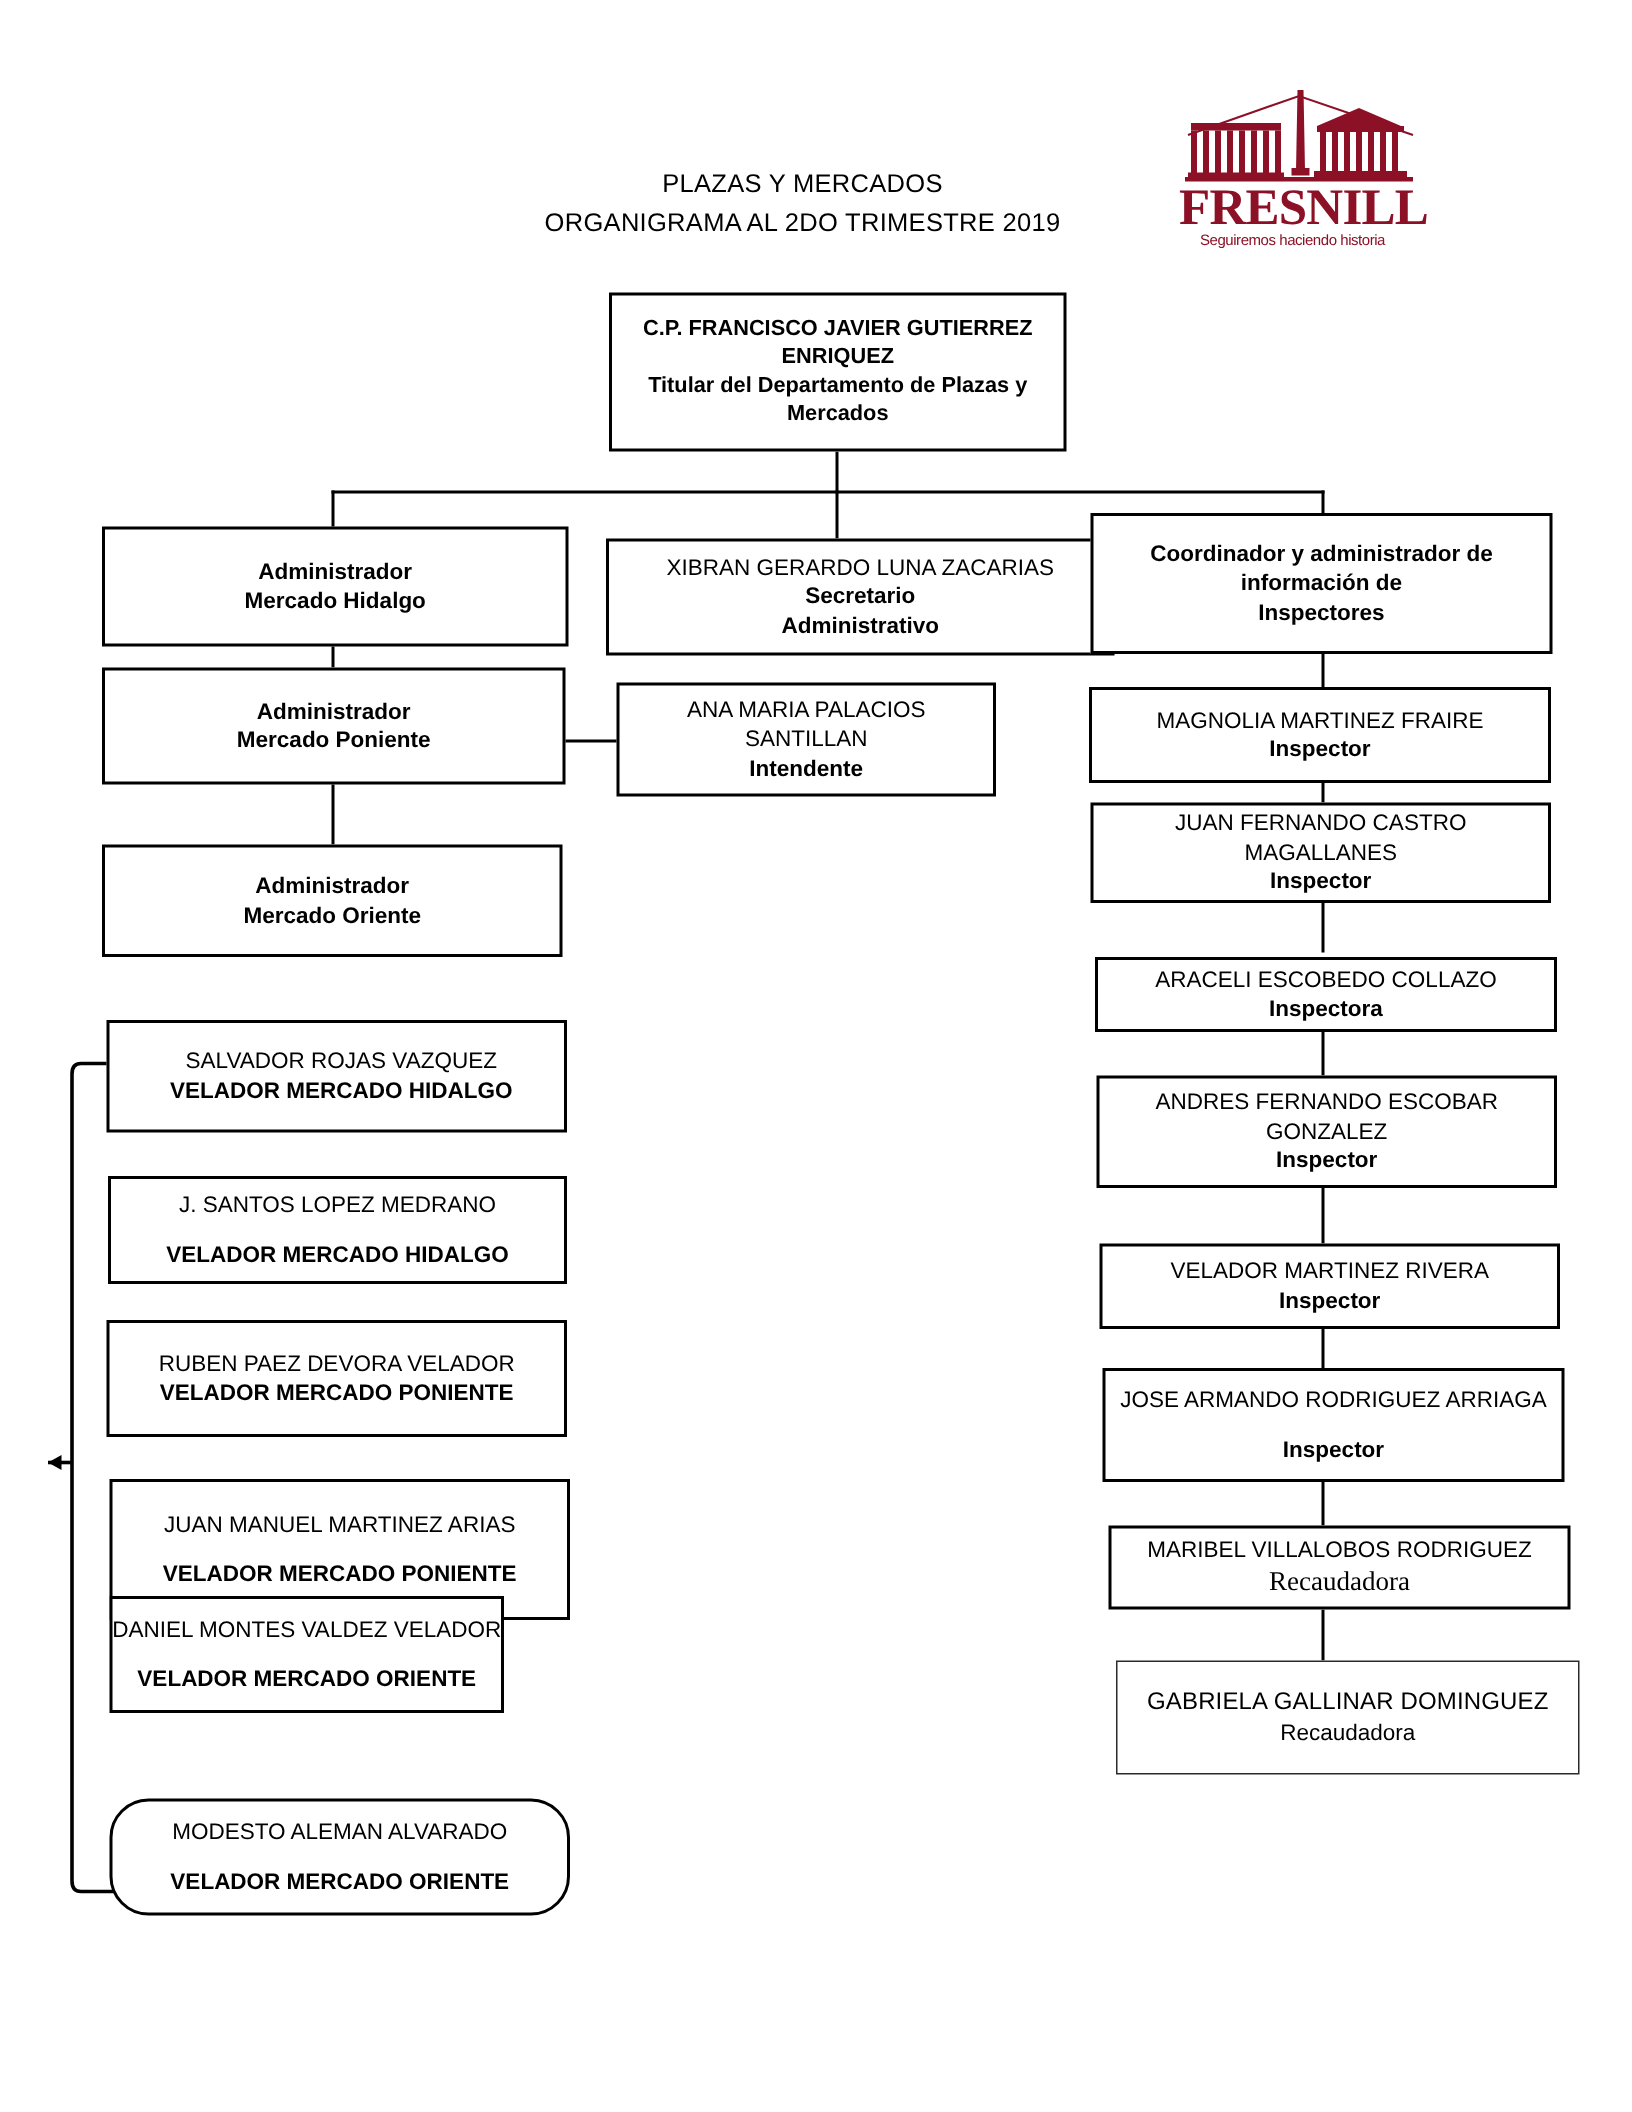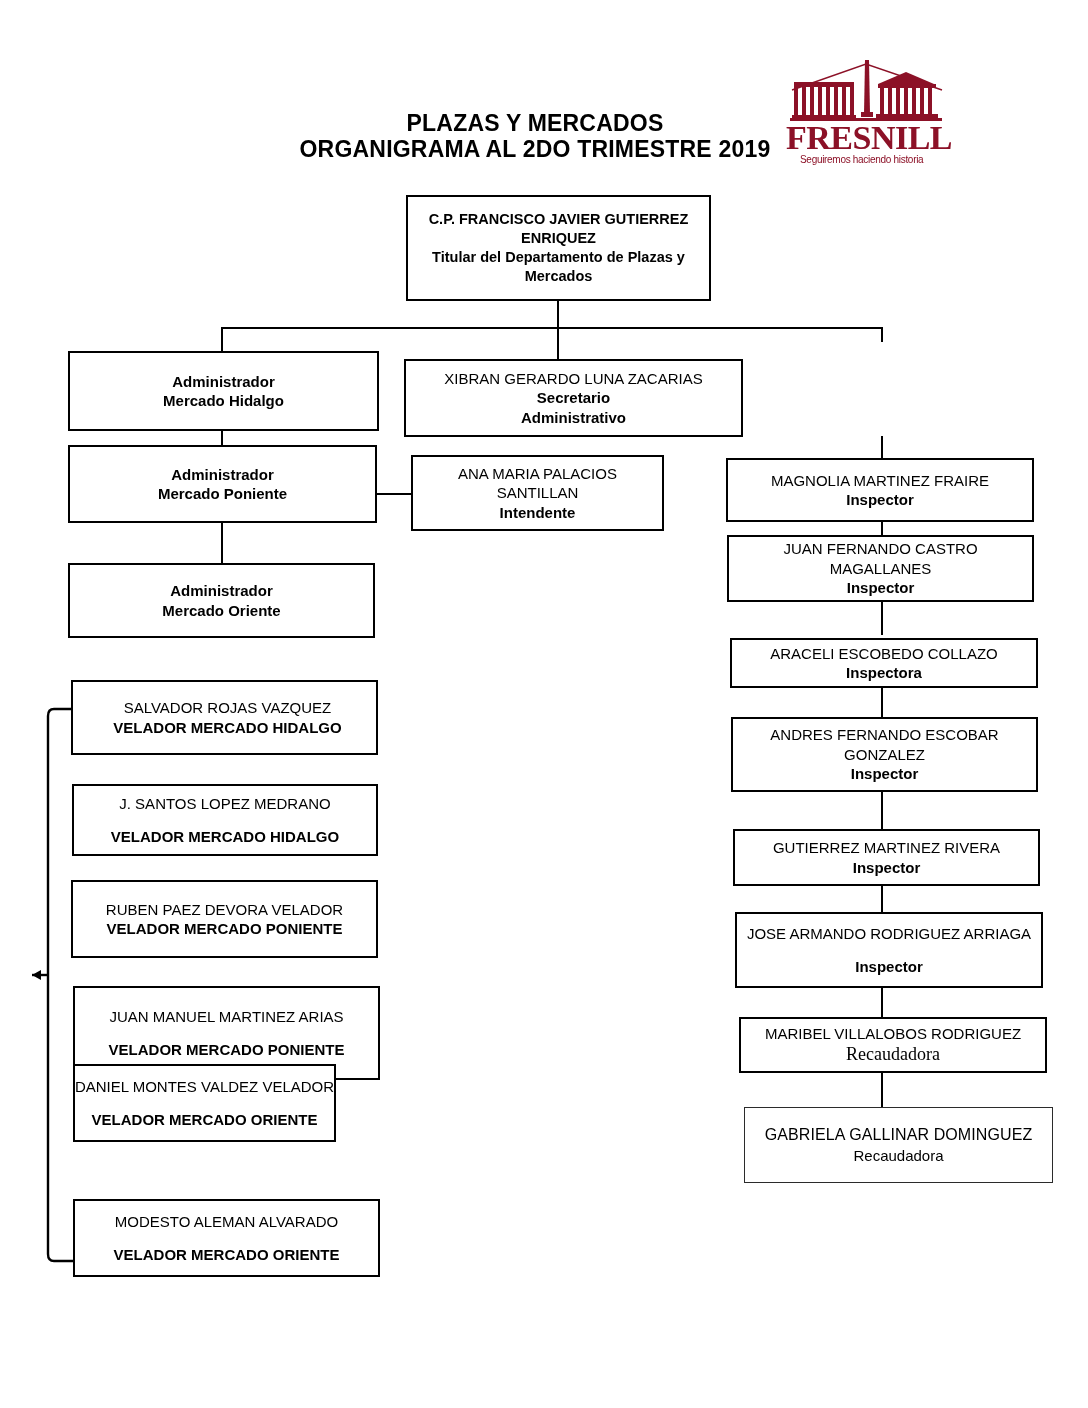--- a/index.html
+++ b/index.html
@@ -22,22 +22,22 @@
 
   
   .title-block {
     position: absolute;
     left: 250px;
     top: 110px;
     width: 570px;
     text-align: center;
   }
   .title-line {
-    font-weight: bold;
-    font-size: 23px;
+    font-weight: normal;
+    font-size: 17px;
     letter-spacing: 0.2px;
     line-height: 26px;
     white-space: nowrap;
   }
 
   
   .logo {
     position: absolute;
     left: 782px;
     top: 52px;
@@ -196,20 +196,25 @@
     <div class="ln bold f15">Secretario</div>
     <div class="ln bold f15">Administrativo</div>
   </div>
 
   <div class="box" style="left:411px; top:455px; width:253px; height:76px;">
     <div class="ln reg f15">ANA MARIA PALACIOS</div>
     <div class="ln reg f15">SANTILLAN</div>
     <div class="ln bold f15">Intendente</div>
   </div>
 
+  <div class="box" style="left:727px; top:342px; width:308px; height:94px;">
+    <div class="ln bold f15">Coordinador y administrador de</div>
+    <div class="ln bold f15">información de</div>
+    <div class="ln bold f15">Inspectores</div>
+  </div>
 
   <div class="box" style="left:726px; top:458px; width:308px; height:64px;">
     <div class="ln reg f15">MAGNOLIA MARTINEZ FRAIRE</div>
     <div class="ln bold f15">Inspector</div>
   </div>
 
   <div class="box" style="left:727px; top:535px; width:307px; height:67px;">
     <div class="ln reg f15">JUAN FERNANDO CASTRO</div>
     <div class="ln reg f15">MAGALLANES</div>
     <div class="ln bold f15">Inspector</div>
@@ -220,21 +225,21 @@
     <div class="ln bold f15">Inspectora</div>
   </div>
 
   <div class="box" style="left:731px; top:717px; width:307px; height:75px;">
     <div class="ln reg f15">ANDRES FERNANDO ESCOBAR</div>
     <div class="ln reg f15">GONZALEZ</div>
     <div class="ln bold f15">Inspector</div>
   </div>
 
   <div class="box" style="left:733px; top:829px; width:307px; height:57px;">
-    <div class="ln reg f15">GUTIERREZ MARTINEZ RIVERA</div>
+    <div class="ln reg f15">VELADOR MARTINEZ RIVERA</div>
     <div class="ln bold f15">Inspector</div>
   </div>
 
   <div class="box" style="left:735px; top:912px; width:308px; height:76px;">
     <div class="ln reg f15">JOSE ARMANDO RODRIGUEZ ARRIAGA</div>
     <div class="gap"></div>
     <div class="ln bold f15">Inspector</div>
   </div>
 
   <div class="box" style="left:739px; top:1017px; width:308px; height:56px;">
@@ -268,19 +273,19 @@
     <div class="gap"></div>
     <div class="ln bold f15">VELADOR MERCADO PONIENTE</div>
   </div>
 
   <div class="box" style="left:73px; top:1064px; width:263px; height:78px;">
     <div class="ln reg f15">DANIEL MONTES VALDEZ VELADOR</div>
     <div class="gap"></div>
     <div class="ln bold f15">VELADOR MERCADO ORIENTE</div>
   </div>
 
-  <div class="box" style="left:73px; top:1199px; width:307px; height:78px;">
+  <div class="box" style="left:73px; top:1199px; width:307px; height:78px;border-radius:26px;">
     <div class="ln reg f15">MODESTO ALEMAN ALVARADO</div>
     <div class="gap"></div>
     <div class="ln bold f15">VELADOR MERCADO ORIENTE</div>
   </div>
 
 </div>
 
 </body></html>

